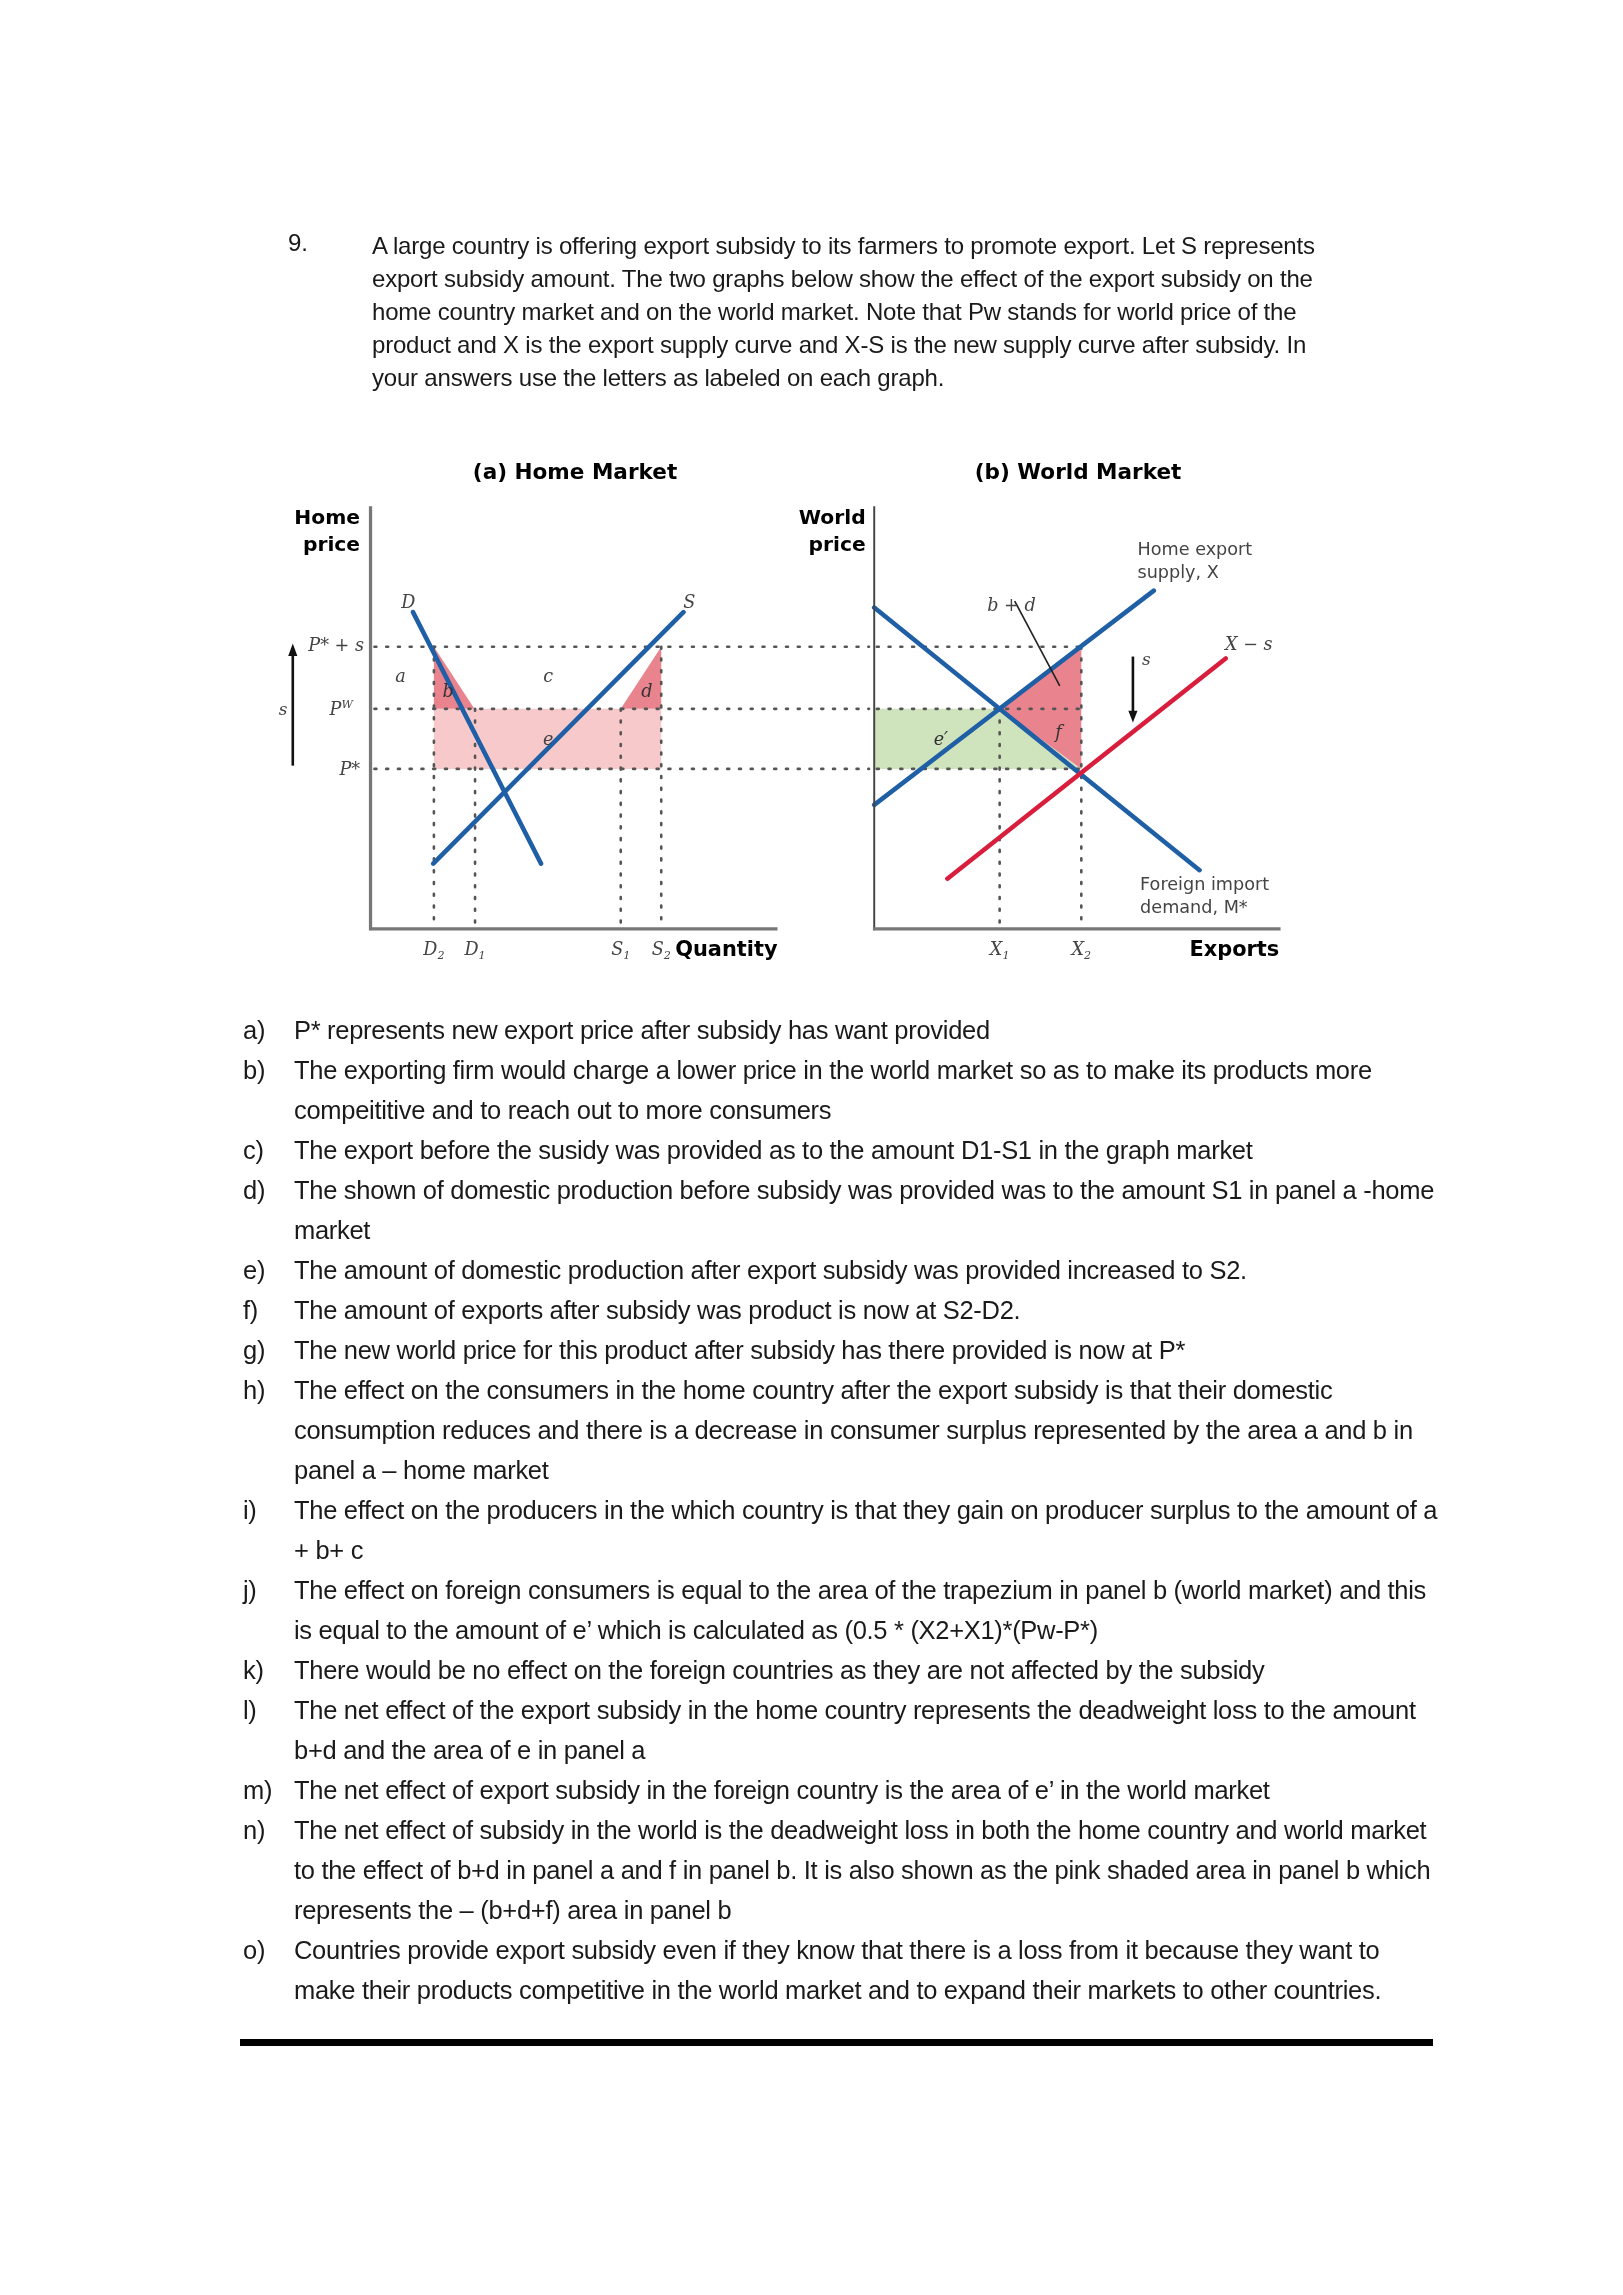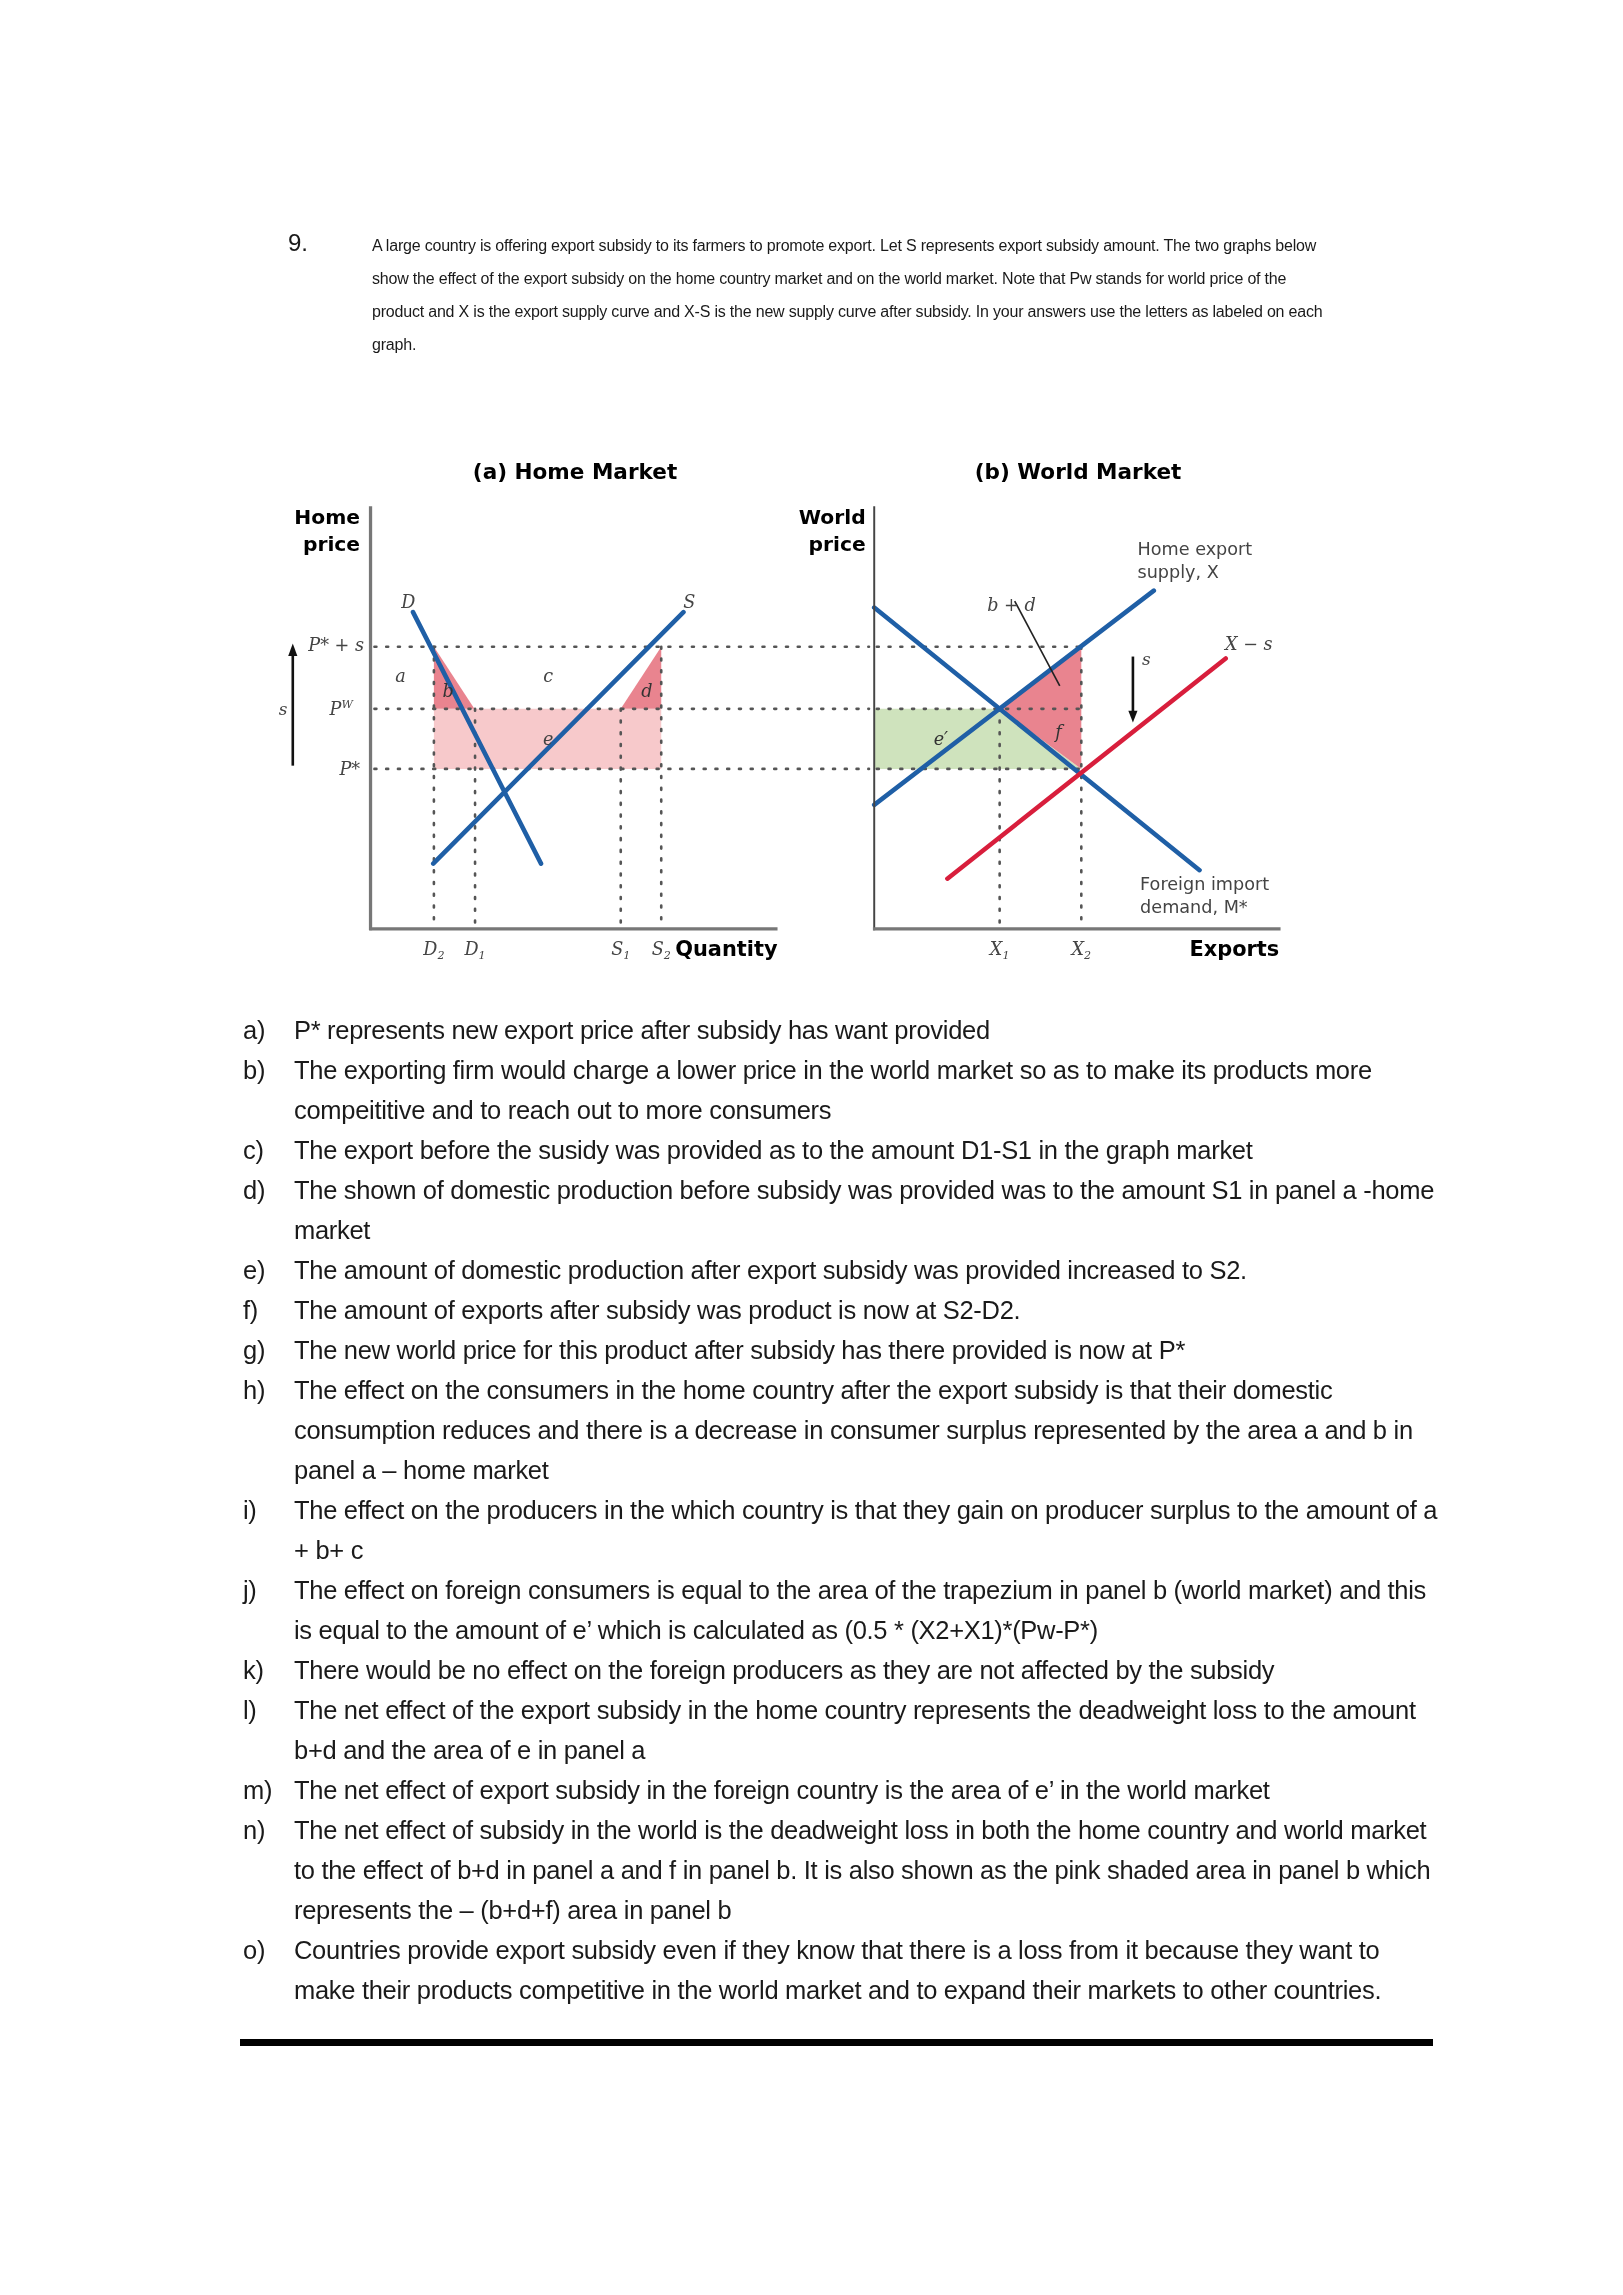--- a/index.html
+++ b/index.html
@@ -1,20 +1,20 @@
 <!DOCTYPE html>
 <html style="font-size:10.5px"><head>
 <meta charset="utf-8">
 <style>
   html, body { margin: 0; padding: 0; background: #ffffff; }
   body { width: 1623px; height: 2295px; position: relative; overflow: hidden;
          font-family: "Liberation Sans", "DejaVu Sans", sans-serif; color: #1a1a1a; }
   .q-num { position: absolute; left: 288px; top: 229px; font-size: 24px; }
   .q-text { position: absolute; left: 372px; top: 229px; width: 954px;
-            font-size: 16px; line-height: 33px; letter-spacing: -0.2px; }
+            font-size: 24px; line-height: 33px; letter-spacing: -0.2px; }
   #chart { position: absolute; left: 0; top: 0; }
   .svg-bold { font-family: "DejaVu Sans", sans-serif; font-weight: bold; }
   .svg-lab { font-family: "DejaVu Sans", sans-serif; }
   .svg-it { font-family: "DejaVu Serif", serif; font-style: italic; }
   .answers { position: absolute; left: 243px; top: 1010px; width: 1196px;
              font-size: 25.5px; line-height: 40px; letter-spacing: -0.3px; }
   .ans { display: flex; }
   .ans .letter { width: 51px; flex: none; }
   .ans .txt { flex: 1; }
   .rule { position: absolute; left: 240px; top: 2039px; width: 1193px; height: 6.5px; background: #000; }
@@ -157,21 +157,21 @@
     <div class="ans">
       <span class="letter">i)</span>
       <span class="txt">The effect on the producers in the which country is that they gain on producer surplus to the amount of a + b+ c</span>
     </div>
     <div class="ans">
       <span class="letter">j)</span>
       <span class="txt">The effect on foreign consumers is equal to the area of the trapezium in panel b (world market) and this is equal to the amount of e’ which is calculated as (0.5 * (X2+X1)*(Pw-P*)</span>
     </div>
     <div class="ans">
       <span class="letter">k)</span>
-      <span class="txt">There would be no effect on the foreign producers as they are not affected by the subsidy</span>
+      <span class="txt">There would be no effect on the foreign countries as they are not affected by the subsidy</span>
     </div>
     <div class="ans">
       <span class="letter">l)</span>
       <span class="txt">The net effect of the export subsidy in the home country represents the deadweight loss to the amount b+d and the area of e   in panel a</span>
     </div>
     <div class="ans">
       <span class="letter">m)</span>
       <span class="txt">The net effect of export subsidy in the foreign country is the area of e’ in the world market</span>
     </div>
     <div class="ans">

